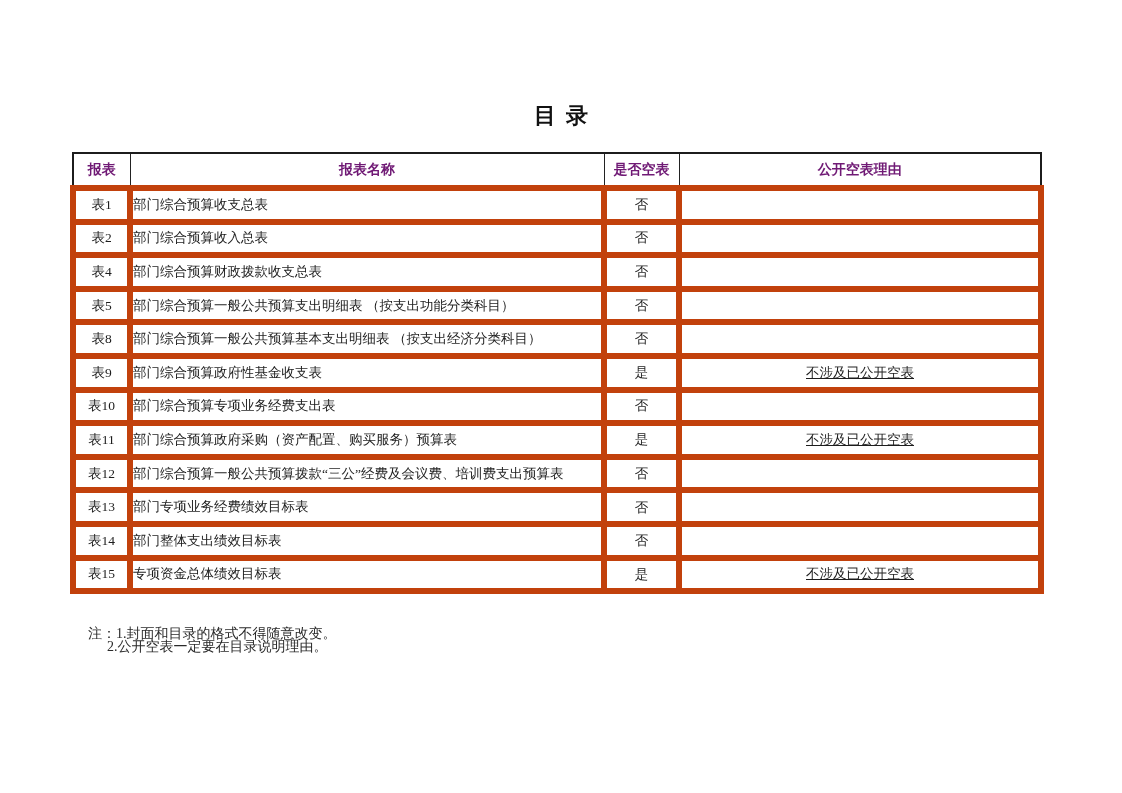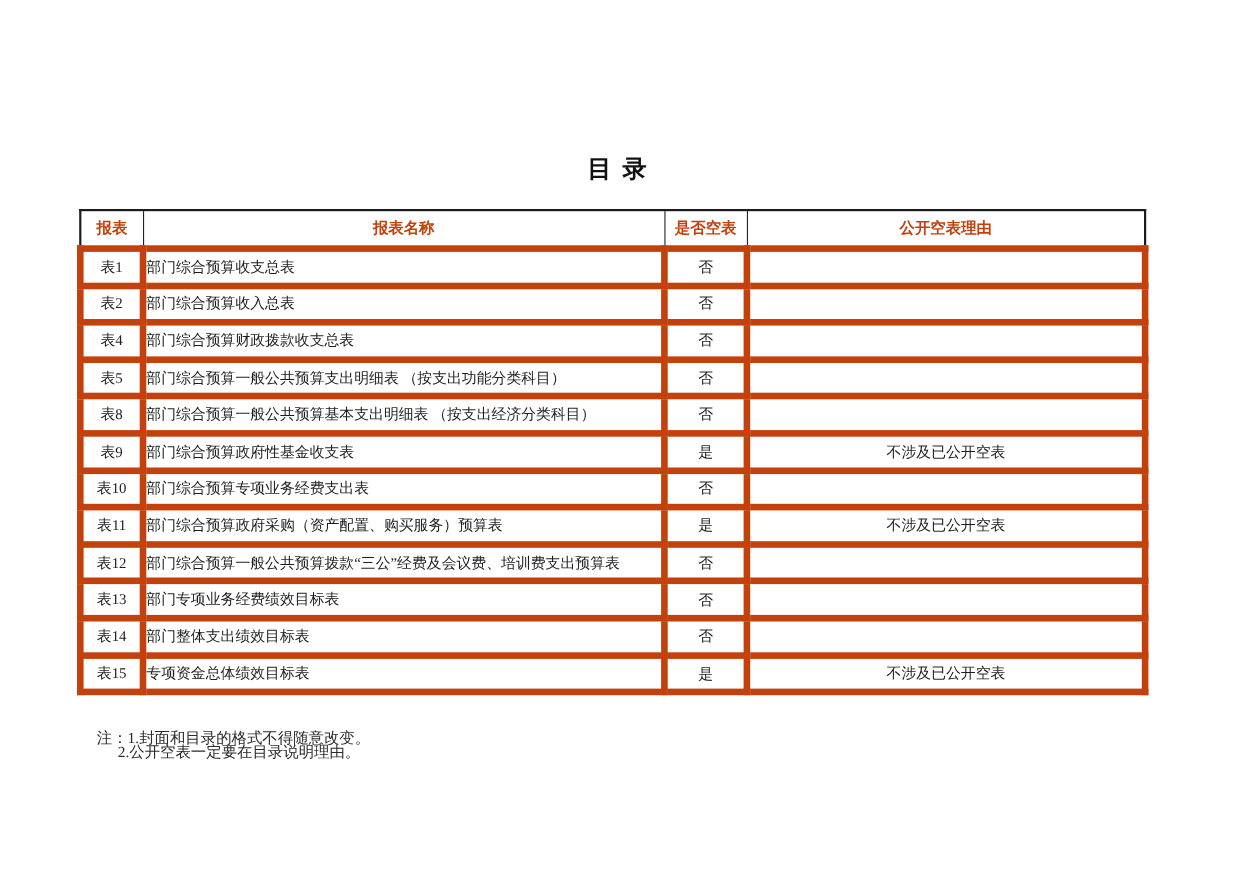--- a/index.html
+++ b/index.html
@@ -3,21 +3,20 @@
 <meta charset="utf-8">
 <style>
   html,body{margin:0;padding:0;background:#ffffff;}
   #page{
     position:relative;
     width:1122px;height:702px;
     background:#ffffff;
     font-family:"Liberation Serif","DejaVu Serif",serif;
     color:#1a1a1a;
     overflow:hidden;
-    margin-top:38px;
   }
   #doc-title{
     position:absolute;
     top:101px;left:0;right:0;
     text-align:center;
     font-size:22px;
     font-weight:bold;
     letter-spacing:0.45em;
     padding-left:0.45em; 
     color:#111111;
@@ -31,36 +30,36 @@
     border:2px solid #1c1c1c;
   }
   #toc-table th{
     border:1px solid #222222;
     border-bottom:2px solid #1c1c1c;
     font-size:14px;
     font-weight:bold;
     height:31px;
     text-align:center;
     padding:0;
-    color:#c2410c;
+    color:#701a75;
   }
   #toc-table td{
     border:6px solid #c2410c;
     font-size:13.5px;
     height:27.6px;
     padding:0;
     color:#1d1d1d;
     vertical-align:middle;
     overflow:hidden;
     white-space:nowrap;
   }
   td.col-id{text-align:center;}
   td.col-name{text-align:left;padding-left:5px;}
   td.col-empty{text-align:center;}
-  td.col-reason{text-align:center;}
+  td.col-reason{text-align:center;text-decoration:underline;}
   td.low{vertical-align:bottom;padding-bottom:0;line-height:13px;}
   #notes{
     position:absolute;
     left:88px;top:628px;
     font-size:14px;
     line-height:12.5px;
     color:#2a2a2a;
   }
   #notes .note-line2{padding-left:19px;}
 </style>

